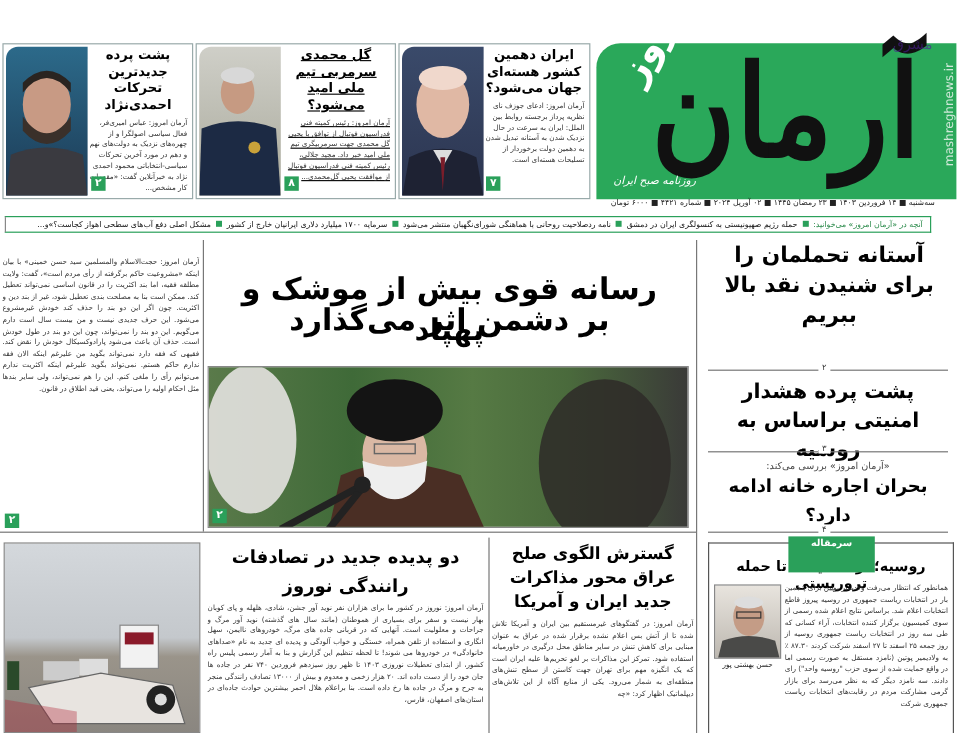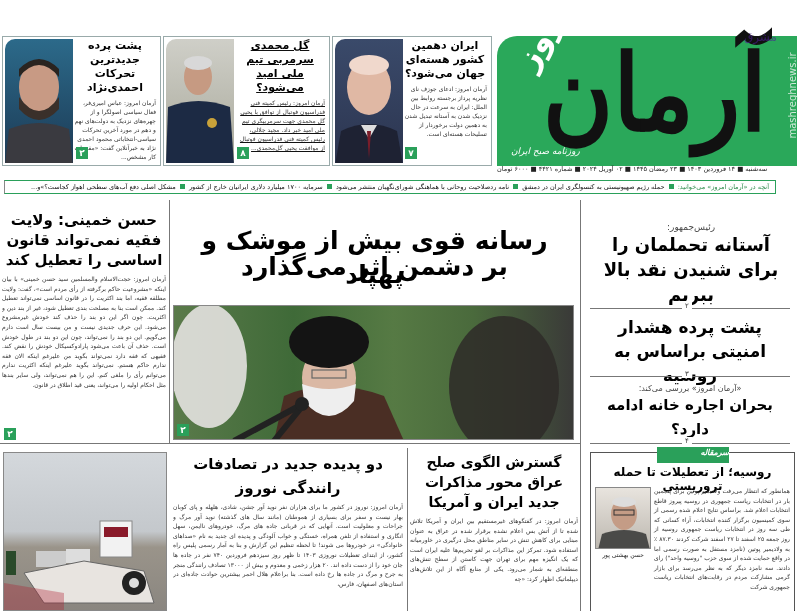--- a/index.html
+++ b/index.html
@@ -7,21 +7,21 @@
 body{font-family:"DejaVu Sans",sans-serif;color:#111;position:relative}
 .abs{position:absolute}
 .rtl{direction:rtl;text-align:right}
 .teaser{position:absolute;top:36px;height:130px;border:1px solid #9aa;background:#fff}
 .teaser .photo{position:absolute;left:2px;top:2px;bottom:2px;width:68px;border-radius:10px 0 0 0;overflow:hidden}
 .teaser .txt{position:absolute;right:4px;top:2px;bottom:2px;direction:rtl;text-align:right}
 .teaser h3{font-size:11px;font-weight:bold;line-height:14px;text-align:center;margin-bottom:3px;color:#000}
 .teaser p{font-size:6px;line-height:9px;color:#333}
 .pg{display:inline-block;background:#2aa05a;color:#fff;font-size:9px;font-weight:bold;width:12px;height:12px;text-align:center;line-height:12px}
 .masthead{position:absolute;left:497px;top:36px;width:300px;height:130px;background:#2aa85a;border-radius:20px 0 0 0}
-.dateline{position:absolute;left:497px;top:165px;width:300px;font-size:6.5px;color:#222;direction:rtl;text-align:left;padding-right:6px}
+.dateline{position:absolute;left:497px;top:165px;width:300px;font-size:6.5px;color:#222;direction:rtl;text-align:center;padding-right:6px}
 .ticker{position:absolute;left:4px;top:180px;width:772px;height:14px;border:1px solid #2aa05a;border-left:1px solid #888;font-size:6.5px;line-height:12px;direction:rtl;text-align:right;padding-right:6px;white-space:nowrap;overflow:hidden}
 .ticker .lead{color:#2a8a4a}
 .sq{display:inline-block;width:5px;height:5px;background:#2aa05a;margin:0 2px}
 .vr{position:absolute;width:1px;background:#777}
 .hr{position:absolute;height:1px;background:#777}
 .col-text{font-size:6px;line-height:9.6px;color:#333;direction:rtl;text-align:justify}
 .head-big{font-weight:bold;color:#000;text-align:center;direction:rtl}
 .divnum{position:absolute;font-size:7px;color:#333;background:#fff;padding:0 3px}
 </style>
 </head>
@@ -92,38 +92,37 @@
   <span class="sq"></span>
   <span>نامه ردصلاحیت روحانی با هماهنگی شورای‌نگهبان منتشر می‌شود</span>
   <span class="sq"></span>
   <span>سرمایه ۱۷۰۰ میلیارد دلاری ایرانیان خارج از کشور</span>
   <span class="sq"></span>
   <span>مشکل اصلی دفع آب‌های سطحی اهواز کجاست؟»و...</span>
 </div>
 
 <div class="abs rtl" style="left:585px;top:200px;width:212px;height:411px;">
   <div style="text-align:center">
-    <div style="font-size:9px;color:#444;margin-top:22px;">رئیس‌جمهور:</div>
     <div class="head-big" style="font-size:18px;line-height:25px;padding:0 10px;">آستانه تحملمان را برای شنیدن نقد بالا ببریم</div>
   </div>
 </div>
 <div class="hr" style="left:590px;top:308px;width:200px;"></div>
 <div class="divnum" style="left:682px;top:302px;">۲</div>
 <div class="abs head-big" style="left:590px;top:315px;width:200px;font-size:17px;line-height:24px;">پشت پرده هشدار امنیتی براساس به روسیه</div>
 <div class="hr" style="left:590px;top:376px;width:200px;"></div>
 <div class="divnum" style="left:682px;top:370px;">۳</div>
 <div class="abs" style="left:590px;top:384px;width:200px;text-align:center;direction:rtl">
   <div style="font-size:8px;color:#444;text-align:center;">«آرمان امروز» بررسی می‌کند:</div>
   <div class="head-big" style="font-size:15px;line-height:24px;">بحران اجاره خانه ادامه دارد؟</div>
 </div>
 <div class="hr" style="left:590px;top:443px;width:200px;"></div>
 <div class="divnum" style="left:682px;top:437px;">۴</div>
 
 <div class="abs" style="left:590px;top:452px;width:205px;height:159px;border:1px solid #555;border-bottom:none;">
-  <div style="position:absolute;left:66px;top:-6px;width:72px;height:16px;background:#2aa05a;color:#fff;font-size:8px;font-weight:bold;text-align:right;line-height:12px;font-style:italic;">سرمقاله</div>
+  <div style="position:absolute;left:66px;top:-6px;width:72px;height:30px;background:#2aa05a;color:#fff;font-size:8px;font-weight:bold;text-align:center;line-height:12px;">سرمقاله</div>
   <div class="head-big" style="font-size:12px;margin-top:12px;">روسیه؛ از تعطیلات تا حمله تروریستی</div>
   <div style="position:absolute;left:4px;top:34px;width:56px;height:62px;border:1px solid #888;background:linear-gradient(180deg,#e8e4de,#bdb8b0);overflow:hidden">
     <svg width="56" height="62" viewBox="0 0 56 62">
         <ellipse cx="28" cy="26" rx="13" ry="16" fill="#c49c86"></ellipse>
         <ellipse cx="28" cy="14" rx="12" ry="5" fill="#ddd"></ellipse>
         <rect x="18" y="22" width="20" height="5" fill="none" stroke="#333" stroke-width="1"></rect>
         <path d="M2 62 L6 46 Q28 38 50 46 L54 62Z" fill="#4a4a48"></path>
       </svg>
   </div>
   <div style="position:absolute;left:4px;top:98px;width:56px;font-size:6px;text-align:center;direction:rtl;color:#222;">حسن بهشتی پور</div>
@@ -147,21 +146,20 @@
   </svg>
   <span class="pg" style="position:absolute;left:3px;bottom:3px;">۲</span>
 </div>
 
 <div class="vr" style="left:169px;top:200px;height:243px;"></div>
 <div class="vr" style="left:580px;top:200px;height:411px;"></div>
 <div class="hr" style="left:0px;top:443px;width:580px;"></div>
 <div class="vr" style="left:407px;top:448px;height:163px;"></div>
 
 <div class="abs" style="left:2px;top:210px;width:164px;height:232px;">
-  <div class="head-big" style="font-size:15px;line-height:20px;">حسن خمینی: ولایت فقیه نمی‌تواند قانون اساسی را تعطیل کند</div>
   <div class="col-text" style="margin-top:4px;height:150px;overflow:hidden;">آرمان امروز: حجت‌الاسلام والمسلمین سید حسن خمینی» با بیان اینکه «مشروعیت حاکم برگرفته از رأی مردم است»، گفت: ولایت مطلقه فقیه، اما بند اکثریت را در قانون اساسی نمی‌تواند تعطیل کند. ممکن است بنا به مصلحت بندی تعطیل شود، غیر از بند دین و اکثریت. چون اگر این دو بند را حذف کند خودش غیرمشروع می‌شود. این حرف جدیدی نیست و من بیست سال است دارم می‌گویم. این دو بند را نمی‌تواند، چون این دو بند در طول خودش است. حذف آن باعث می‌شود پارادوکسیکال خودش را نقض کند. فقیهی که فقه دارد نمی‌تواند بگوید من علیرغم اینکه الان فقه ندارم حاکم هستم. نمی‌تواند بگوید علیرغم اینکه اکثریت ندارم می‌توانم رأی را ملغی کنم. این را هم نمی‌تواند، ولی سایر بندها مثل احکام اولیه را می‌تواند، یعنی قید اطلاق در قانون.</div>
   <span class="pg" style="position:absolute;left:2px;bottom:2px;">۲</span>
 </div>
 
 <div class="abs" style="left:410px;top:452px;width:168px;height:159px;">
   <div class="head-big" style="font-size:14px;line-height:20px;">گسترش الگوی صلح عراق محور مذاکرات جدید ایران و آمریکا</div>
   <div class="col-text" style="margin-top:4px;height:90px;overflow:hidden;">آرمان امروز: در گفتگوهای غیرمستقیم بین ایران و آمریکا تلاش شده تا از آتش بس اعلام نشده برقرار شده در عراق به عنوان مبنایی برای کاهش تنش در سایر مناطق محل درگیری در خاورمیانه استفاده شود. تمرکز این مذاکرات بر لغو تحریم‌ها علیه ایران است که یک انگیزه مهم برای تهران جهت کاستن از سطح تنش‌های منطقه‌ای به شمار می‌رود. یکی از منابع آگاه از این تلاش‌های دیپلماتیک اظهار کرد: «چه</div>
 </div>
 
 <div class="abs" style="left:173px;top:452px;width:230px;height:159px;">

